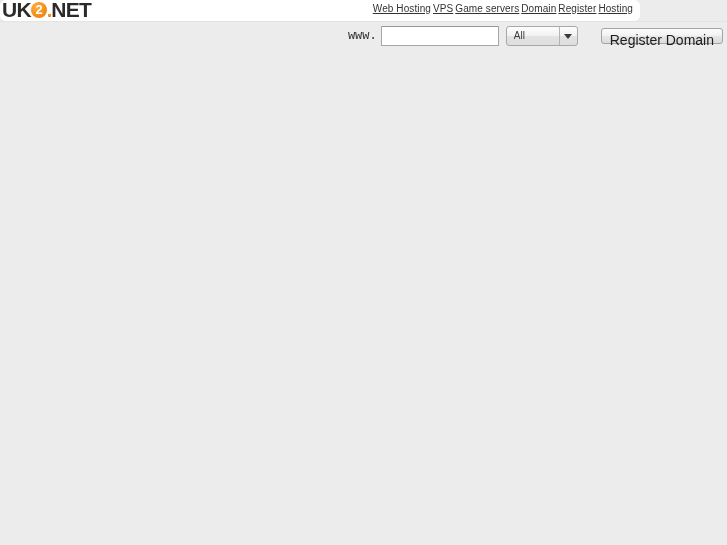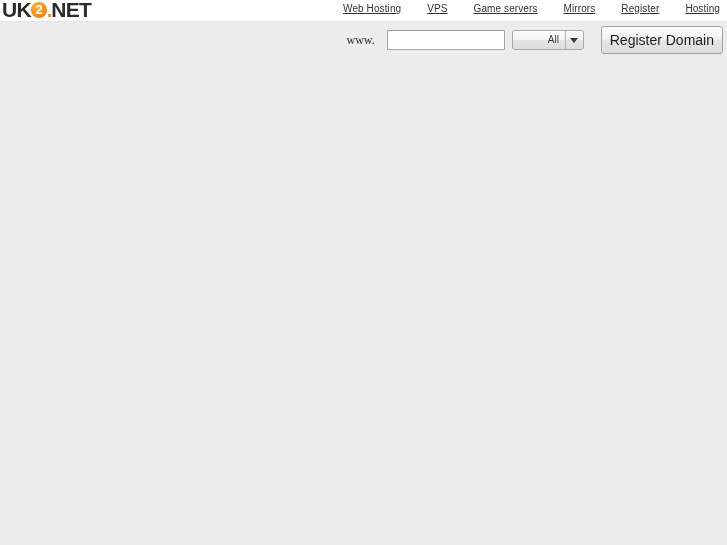--- a/index.html
+++ b/index.html
@@ -13,22 +13,23 @@
     background: #ececed;
     font-family: "Liberation Sans", sans-serif;
     overflow: hidden;
   }
 
   
   #top-band {
     position: relative;
     height: 21px;
     background: #ffffff;
-    width: 727px;
-    box-sizing: border-box;
+    width: 640px;
+    box-sizing: border-box;
+    border-radius: 6px;
   }
 
   
   #logo {
     position: absolute;
     left: 2px;
     top: -1px;
     height: 21px;
     display: flex;
     align-items: center;
@@ -74,21 +75,21 @@
     flex: 0 0 auto;
   }
 
   
   #topnav {
     position: absolute;
     right: 7px;
     top: 3px;
     display: flex;
     align-items: center;
-    gap: 26px;
+    gap: 2px;
   }
   #topnav a {
     font-family: "Liberation Sans", sans-serif;
     font-size: 10px;
     line-height: 12px;
     color: #333333;
     text-decoration: underline;
     white-space: nowrap;
     letter-spacing: 0.1px;
   }
@@ -105,24 +106,24 @@
 
   
   #domain-form {
     position: absolute;
     right: 4px;
     top: 4px;
     display: flex;
     align-items: center;
   }
   #www-label {
-    font-family: Liberation Serif, serif;
+    font-family: Liberation Mono, monospace;
     font-size: 12px;
     color: #2e2e2e;
-    margin-right: 12px;
+    margin-right: 4px;
     line-height: 14px;
   }
   #domain-input {
     width: 110px;
     height: 16px;
     padding: 1px 3px;
     border: 1px solid #a6a6a6;
     border-top-color: #9a9a9a;
     background: #ffffff;
     font-family: "Liberation Sans", sans-serif;
@@ -139,21 +140,20 @@
     margin-left: 7px;
     width: 72px;
     height: 20px;
     border: 1px solid #a8a8a8;
     border-radius: 3px;
     background: linear-gradient(to bottom, #fdfdfd 0%, #f2f2f2 48%, #e3e3e3 52%, #dedede 100%);
     display: flex;
     align-items: center;
     box-sizing: border-box;
     cursor: default;
-    padding-left: 28px;
   }
   #tld-select .sel-value {
     font-family: "Liberation Sans", sans-serif;
     font-size: 10px;
     color: #3a3a3a;
     padding-left: 7px;
     line-height: 18px;
     flex: 1 1 auto;
     white-space: nowrap;
     overflow: hidden;
@@ -171,22 +171,22 @@
   #tld-select .sel-arrowbox i {
     display: block;
     width: 0; height: 0;
     border-left: 4px solid transparent;
     border-right: 4px solid transparent;
     border-top: 5px solid #39393b;
   }
 
   
   #register-btn {
-    margin-left: 17px;
-    height: 28px;
+    margin-left: 23px;
+    height: 16px;
     padding: 0 8px;
     border: 1px solid #a3a3a3;
     border-radius: 3px;
     background: linear-gradient(to bottom, #fcfcfc 0%, #f3f3f3 45%, #e6e6e6 52%, #dcdcdc 100%);
     font-family: "Liberation Sans", sans-serif;
     font-size: 14px;
     color: #1d1d1d;
     line-height: 22px;
     white-space: nowrap;
     cursor: default;
@@ -204,21 +204,21 @@
       <span>2</span>
     </span>
     <span class="logo-dot"></span>
     <span class="logo-txt">NET</span>
   </div>
 
   <nav id="topnav">
     <a href="#">Web Hosting</a>
     <a href="#">VPS</a>
     <a href="#">Game servers</a>
-    <a href="#">Mirrors</a>
+    <a href="#">Domain</a>
     <a href="#">Register</a>
     <a href="#">Hosting</a>
   </nav>
 
 </div>
 
 <div id="body-area">
 
   <form id="domain-form">
 

